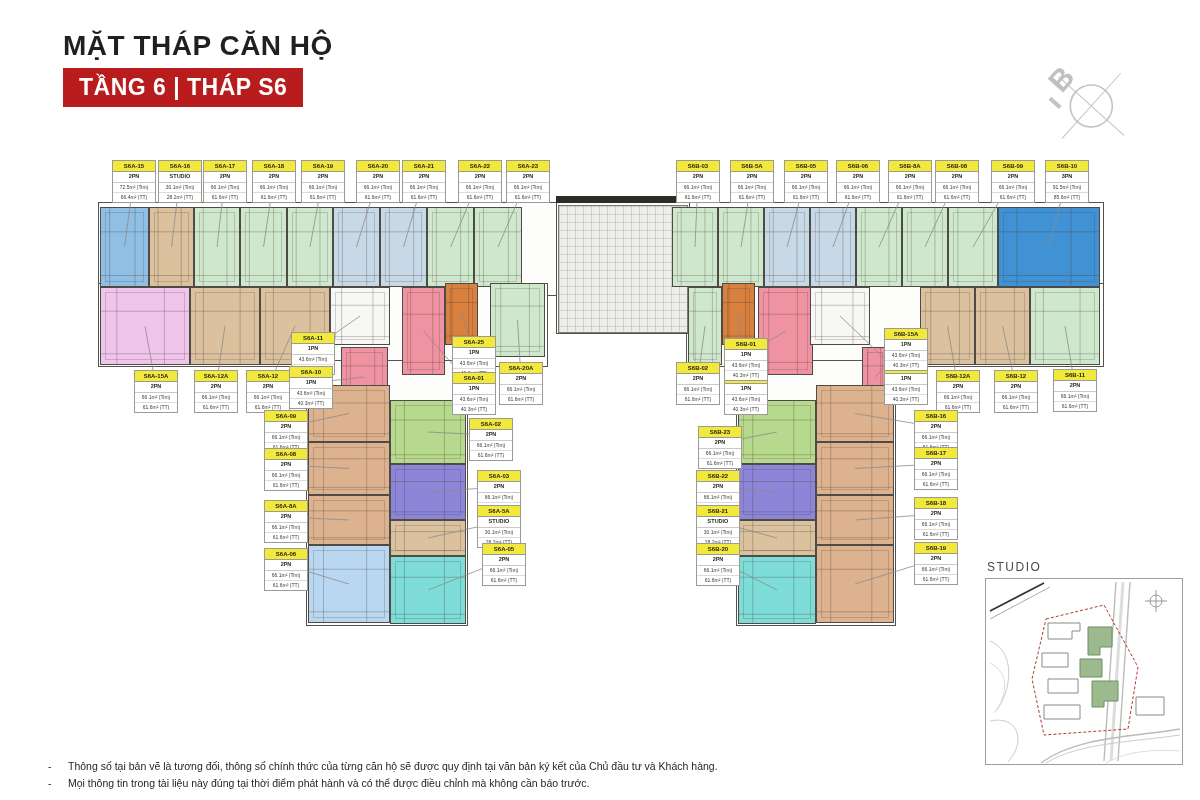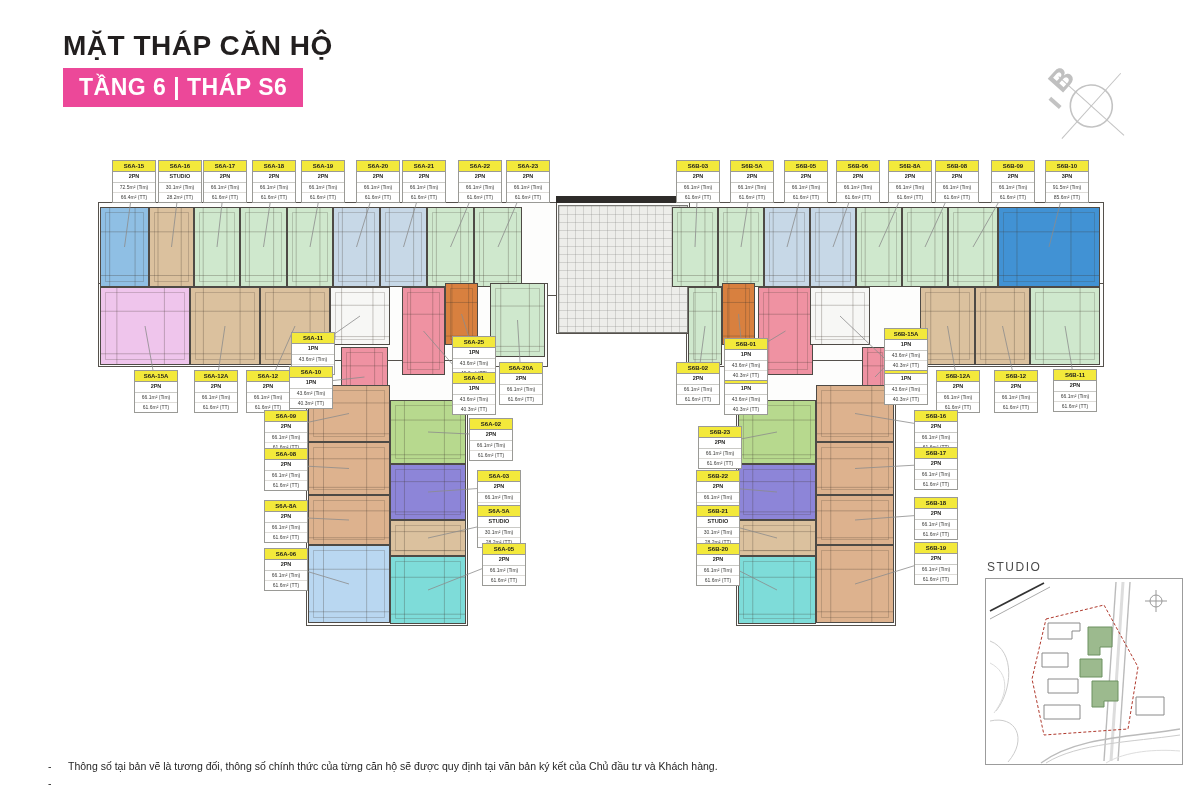--- a/index.html
+++ b/index.html
@@ -6,21 +6,21 @@
   body{
     width:1200px;height:800px;position:relative;background:#ffffff;
     font-family:"Liberation Sans","DejaVu Sans",sans-serif;overflow:hidden;
   }
   
   .page-title{
     position:absolute;left:63px;top:30px;font-size:28px;font-weight:bold;
     color:#221f1f;letter-spacing:.5px;
   }
   .title-badge{
-    position:absolute;left:63px;top:68px;background:#ec4899;color:#fff;
+    position:absolute;left:63px;top:68px;background:#b91c1c;color:#fff;
     font-size:23px;font-weight:bold;padding:6px 16px;letter-spacing:.5px;
   }
   
   .compass{position:absolute;left:1010px;top:45px;width:150px;height:120px;}
   
   .outline{position:absolute;background:#fdfdfc;border:1.6px solid #55514c;box-sizing:border-box;z-index:1;}
   .core-grid{
     position:absolute;z-index:2;background:#ededea;border:1px solid #7a7a76;box-sizing:border-box;
     background-image:
       linear-gradient(to right, rgba(120,120,120,.25) 1px, transparent 1px),
@@ -524,14 +524,15 @@
   </svg>
 </div>
 
 <div class="notes">
   <div class="note-row">
     <span class="note-dash">-</span>
     <span>Thông số tại bản vẽ là tương đối, thông số chính thức của từng căn hộ sẽ được quy định tại văn bản ký kết của Chủ đầu tư và Khách hàng.</span>
   </div>
   <div class="note-row">
     <span class="note-dash">-</span>
+    <span>Mọi thông tin trong tài liệu này đúng tại thời điểm phát hành và có thể được điều chỉnh mà không cần báo trước.</span>
   </div>
 </div>
 
 </body></html>

